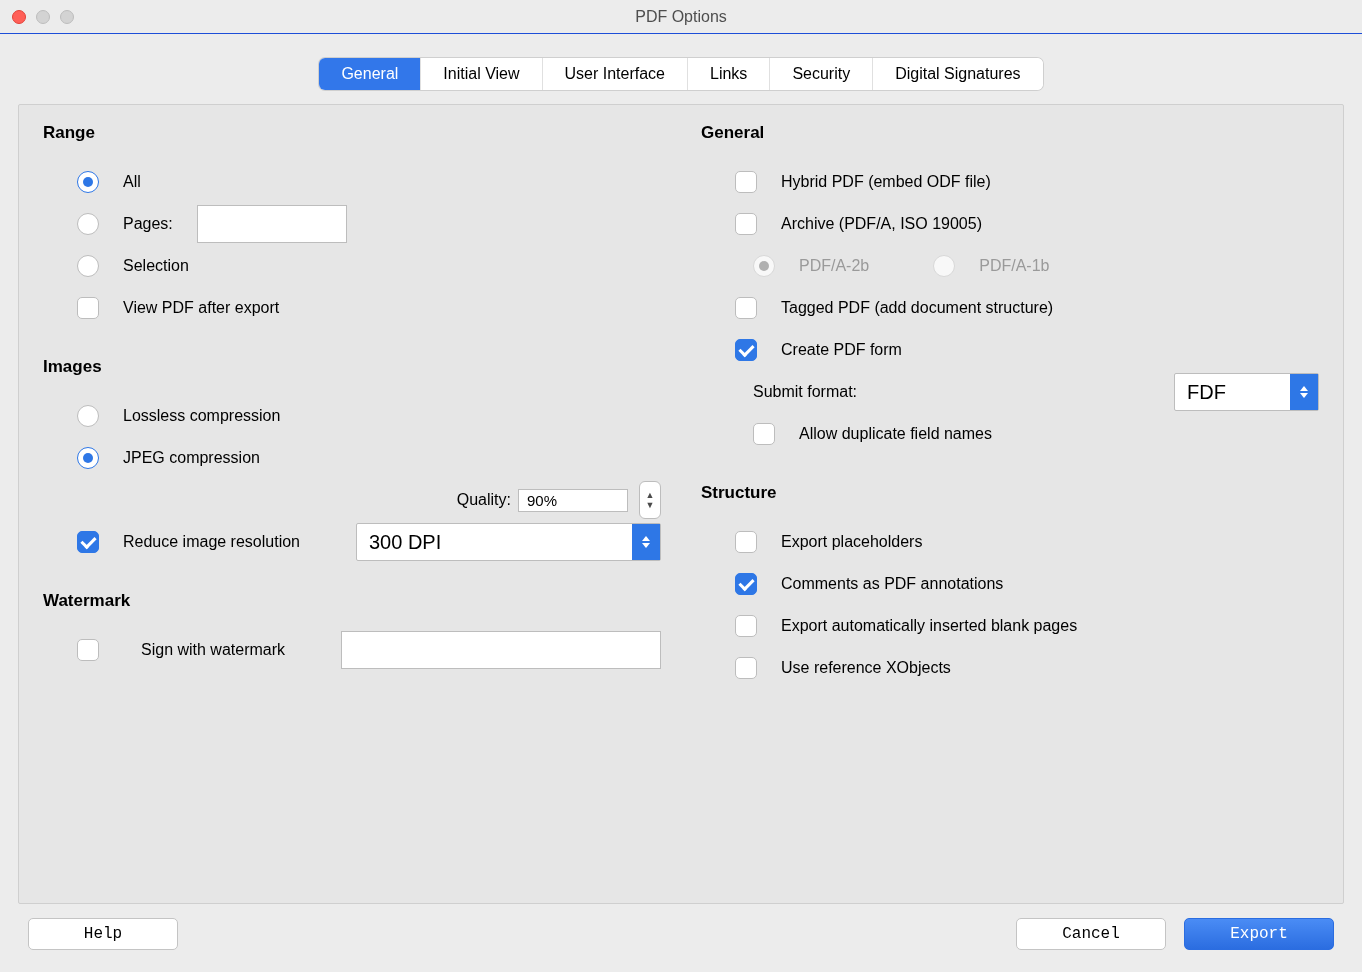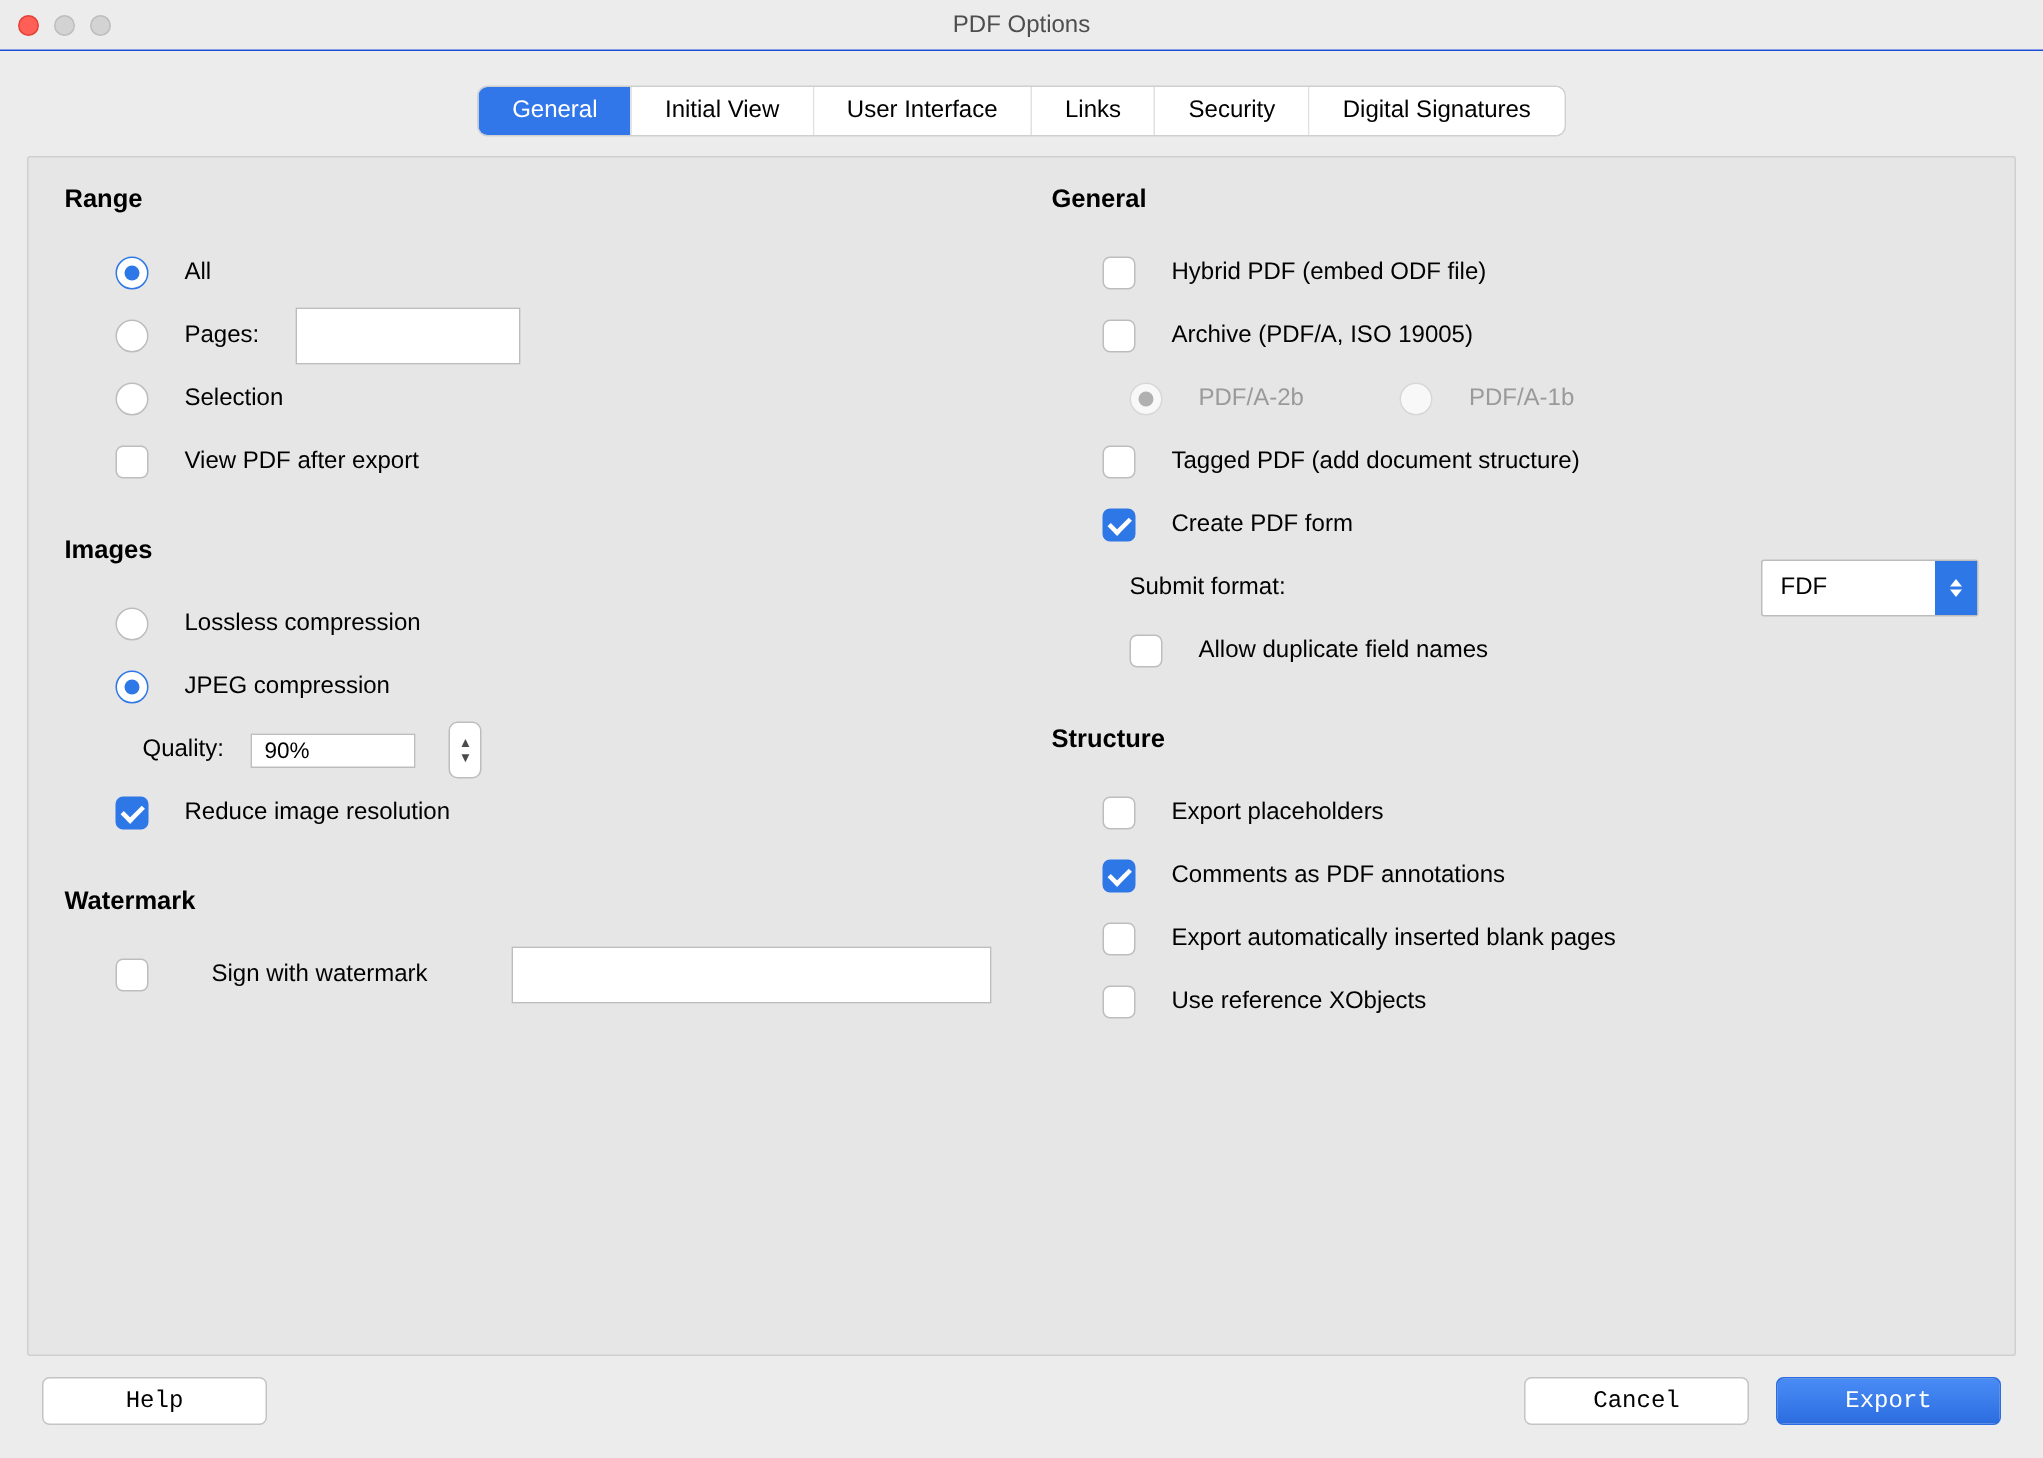--- a/index.html
+++ b/index.html
@@ -197,21 +197,21 @@
     height: 38px;
     border: 1px solid #bdbdbd;
     border-radius: 2px;
     background: #fff;
     align-items: center;
     position: relative;
   }
   .dropdown .dd-label {
     flex: 1;
     padding: 0 12px;
-    font-size: 16px;
+    font-size: 20px;
   }
   .dropdown .dd-arrow {
     width: 28px;
     height: 100%;
     background: #2e77e6;
     display: flex;
     flex-direction: column;
     align-items: center;
     justify-content: center;
     gap: 2px;
@@ -226,21 +226,21 @@
     content: "";
     border-left: 4px solid transparent;
     border-right: 4px solid transparent;
     border-top: 5px solid #fff;
   }
 
   .dd-dpi { width: 305px; }
   .dd-format { width: 145px; }
 
   
-  .quality-row { gap: 18px; }
+  .quality-row { gap: 7px; justify-content: flex-end; }
 
   
   .button-bar {
     position: absolute;
     bottom: 22px;
     left: 28px;
     right: 28px;
     display: flex;
     justify-content: space-between;
     align-items: center;
@@ -332,20 +332,24 @@
           <span class="label">Quality:</span>
           <input class="textfield tf-quality" value="90%" style="">
           <div class="spinner">
             <div class="arr">▲</div>
             <div class="arr">▼</div>
           </div>
         </div>
         <div class="row indent1">
           <span class="checkbox checked"></span>
           <span class="label">Reduce image resolution</span>
+          <div class="dropdown dd-dpi" style="margin-left:auto;">
+            <span class="dd-label">300 DPI</span>
+            <span class="dd-arrow"></span>
+          </div>
         </div>
 
         <div class="section-title section-gap">Watermark</div>
 
         <div class="row indent1">
           <span class="checkbox"></span>
           <span class="label" style="margin-left:18px;">Sign with watermark</span>
           <input class="textfield tf-watermark" style="margin-left: auto;" value="">
         </div>
 

